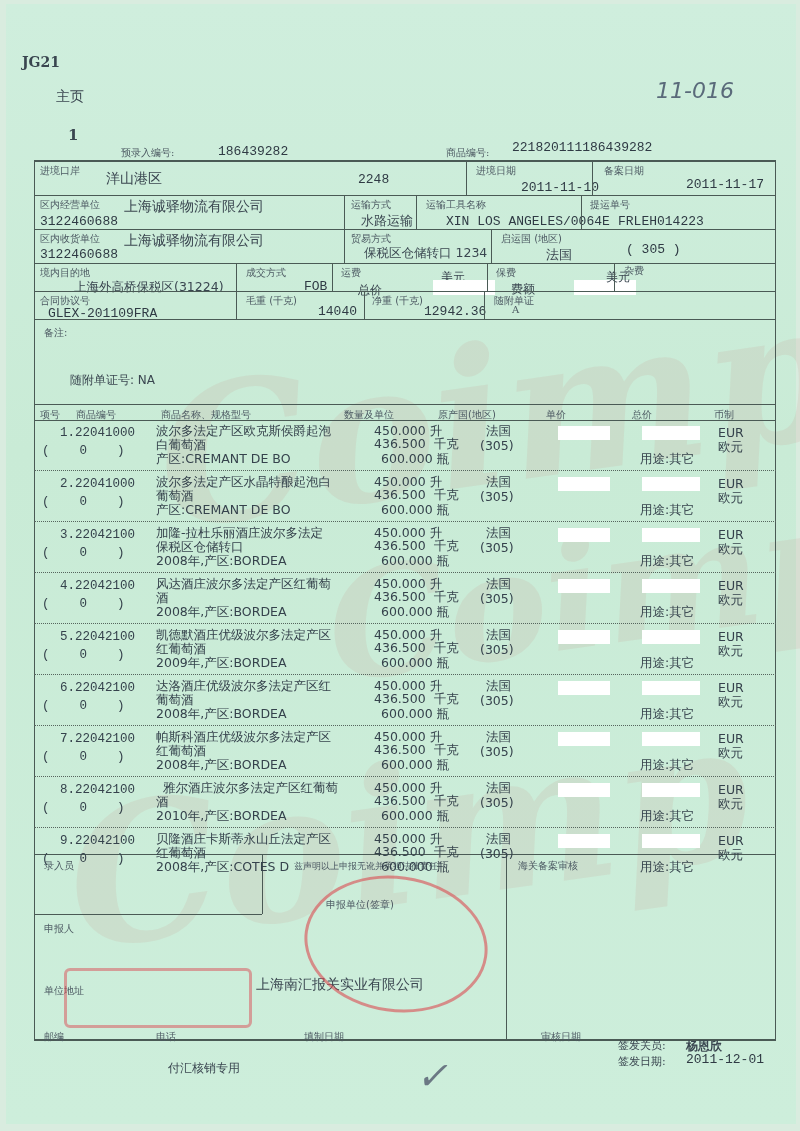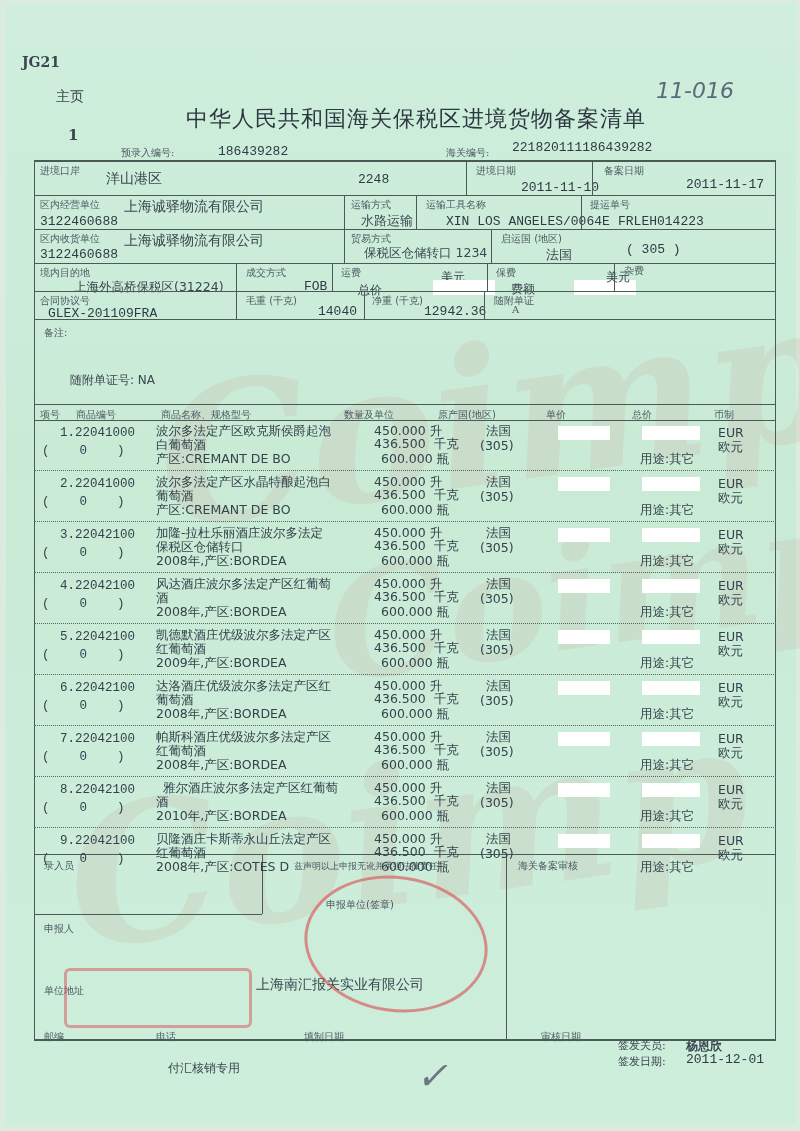--- a/index.html
+++ b/index.html
@@ -25,24 +25,23 @@
 <div class="paper">
 
   <div class="wm" style="left:150px;top:300px;">Coimp</div>
   <div class="wm" style="left:60px;top:720px;">Coimp</div>
   <div class="wm" style="left:320px;top:500px;font-size:150px;">Coimp</div>
 
   <div class="abs" style="left:16px;top:50px;font-weight:bold;font-size:14px;">JG21</div>
   <div class="abs cn" style="left:50px;top:84px;font-size:14px;">主页</div>
   <div class="abs" style="left:62px;top:122px;font-weight:bold;font-size:15px;">1</div>
   <div class="abs" style="left:650px;top:74px;font-family:'DejaVu Sans',sans-serif;font-style:italic;font-size:22px;color:#5a6a7a;">11-016</div>
-  <div class="abs title" style="left:180px;top:100px;">中华人民共和国海关保税区进境货物备案清单</div>
   <div class="abs sm" style="left:115px;top:142px;">预录入编号:</div>
   <div class="abs val" style="left:212px;top:140px;">186439282</div>
-  <div class="abs sm" style="left:440px;top:142px;">海关编号:</div>
+  <div class="abs sm" style="left:440px;top:142px;">商品编号:</div>
   <div class="abs val" style="left:506px;top:136px;">221820111186439282</div>
 
   <div class="line" style="left:28px;top:156px;width:742px;height:2px;"></div>
   <div class="line" style="left:28px;top:156px;width:1px;height:880px;"></div>
   <div class="line" style="left:769px;top:156px;width:1px;height:880px;"></div>
   <div class="line" style="left:28px;top:1035px;width:742px;height:2px;"></div>
 
   <div class="abs sm cn" style="left:34px;top:160px;">进境口岸</div>
   <div class="abs cn" style="left:100px;top:166px;font-size:14px;">洋山港区</div>
   <div class="abs val" style="left:352px;top:168px;">2248</div>

